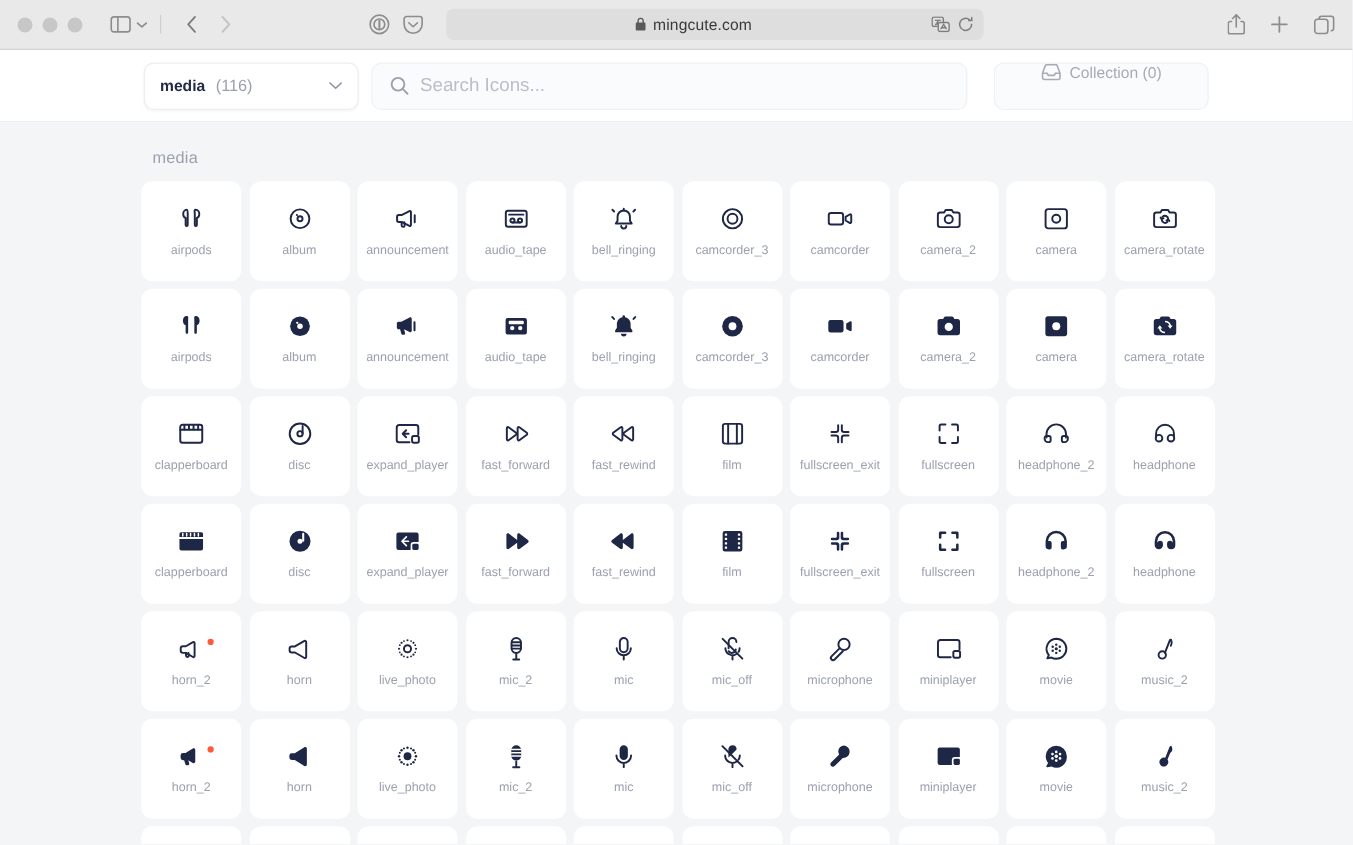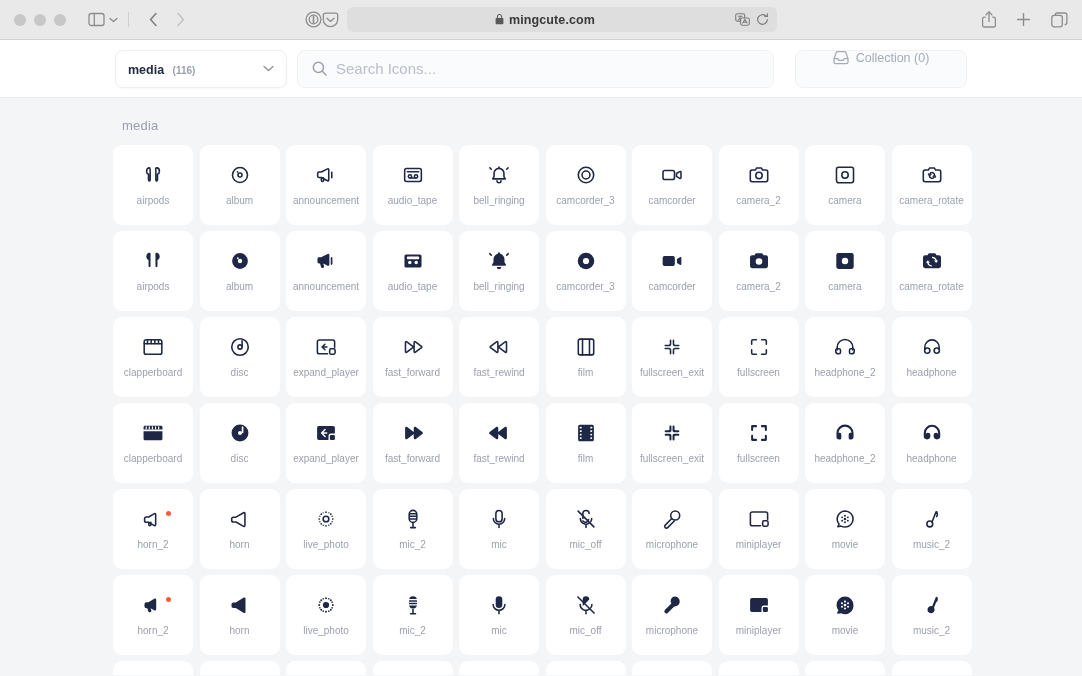--- a/index.html
+++ b/index.html
@@ -29,21 +29,21 @@
     display: flex; align-items: center; justify-content: center;
     cursor: default;
   }
   .sidebar-group { display: flex; align-items: center; gap: 4px; margin-right: 6px; }
   .vsep { width: 1px; height: 15px; background: #cfcfcf; margin: 0 4px; }
   .nav-group { display: flex; align-items: center; gap: 18px; margin-left: 16px; }
 
   .center-group {
     position: absolute; left: 0; right: 0;
     display: flex; align-items: center; justify-content: center;
-    gap: 0; pointer-events: none; font-weight: bold;
+    gap: 10px; pointer-events: none;
   }
   .center-group > * { pointer-events: auto; }
 
   .url-bar {
     width: 430px; height: 25px;
     background: #dedede;
     border-radius: 6px;
     display: flex; align-items: center;
     position: relative;
     padding: 0 8px;
@@ -72,21 +72,21 @@
     width: 172px; height: 38px;
     background: #fff;
     border: 1px solid #eceef1;
     border-radius: 8px;
     display: flex; align-items: center; justify-content: space-between;
     padding: 0 12px;
     cursor: pointer;
     box-shadow: 0 1px 2px rgba(20,25,50,0.03);
   }
   .cat-name { font-size: 12.5px; font-weight: bold; color: #232b45; }
-  .cat-count { font-size: 10px; color: #9aa0ae; margin-left: 4px; font-weight: bold; }
+  .cat-count { font-size: 13px; color: #9aa0ae; margin-left: 4px; font-weight: normal; }
 
   .search-box {
     flex: 1; height: 38px;
     background: #fafbfc;
     border: 1px solid #f0f1f3;
     border-radius: 8px;
     display: flex; align-items: center;
     padding: 0 14px; gap: 9px;
     max-width: 506px;
   }

